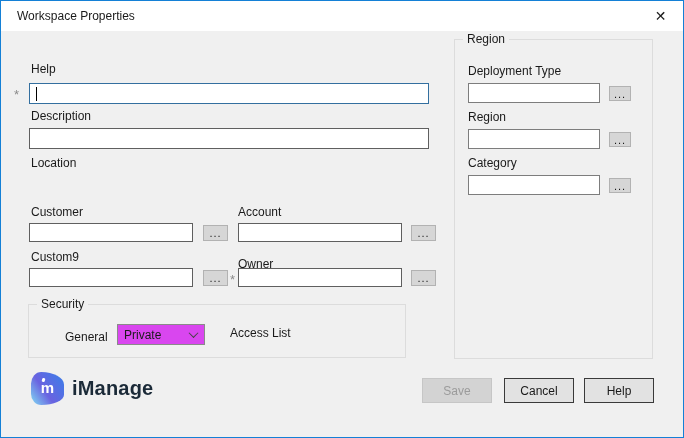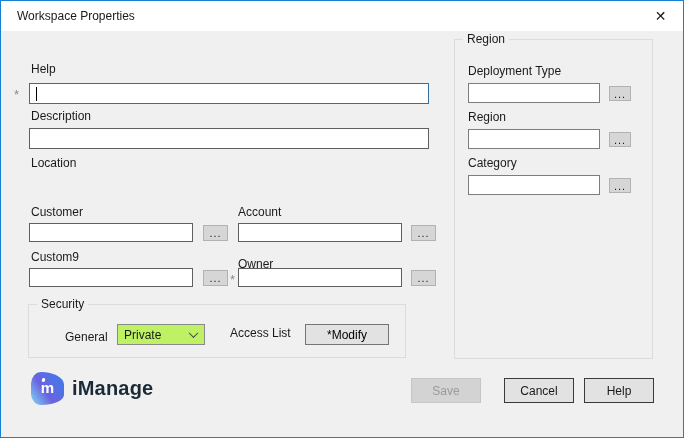--- a/index.html
+++ b/index.html
@@ -19,21 +19,21 @@
   .lbl { position:absolute; font-size:12px; color:#1a1a1a; white-space:nowrap; }
 
   .txt { position:absolute; background:#ffffff; border:1px solid #5f5f5f;
          font-family:"Liberation Sans", sans-serif; font-size:12px; padding:0 5px; outline:none; }
   .txt.focused { border:1px solid #336f9f; }
   .txt.thin { border-color:#7d7d7d; }
 
   .caret { position:absolute; left:6px; top:3px; width:1px; height:14px; background:#000; }
 
   .combo { position:absolute; display:flex; align-items:center; justify-content:space-between;
-           padding:0 7px 0 6px; background:#bef264; border:1px solid #8a8a8a; }
+           padding:0 7px 0 6px; background:#d946ef; border:1px solid #8a8a8a; }
   .combo.disabled { background:#cbcbcb; border-color:#b3b3b3; color:#8c8c8c; }
   .chev { width:7px; height:7px; border-right:1.5px solid #444; border-bottom:1.5px solid #444;
           transform:rotate(45deg) translate(-1px,-1px); }
   .combo.disabled .chev { border-color:#9a9a9a; }
 
   .browse { position:absolute; background:#d6d6d6; border:1px solid #b2b2b2;
             font-size:11px; letter-spacing:1px; line-height:10px; text-align:center;
             color:#1a1a1a; cursor:pointer; padding:0; }
 
   .groupbox { position:absolute; border:1px solid #dcdcdc; }
@@ -100,21 +100,20 @@
   <button class="browse" style="left:410px; top:269px; width:25px; height:16px;">...</button>
 
   <div class="groupbox" style="left:27px; top:303px; width:378px; height:54px;">
     <span class="legend">Security</span>
     <span class="lbl" style="left:36px; top:25px;">General</span>
     <div class="combo" style="left:88px; top:19px; width:88px; height:21px;">
       <span>Private</span>
       <span class="chev"></span>
     </div>
     <span class="lbl" style="left:201px; top:21px;">Access List</span>
-    <button class="security-btn" style="left:276px; top:19px; width:84px; height:21px;">*Modify</button>
   </div>
 
   <div class="groupbox" style="left:453px; top:38px; width:199px; height:320px;">
     <span class="legend">Region</span>
 
     <span class="lbl" style="left:13px; top:24px;">Deployment Type</span>
     <div class="txt thin" style="left:13px; top:43px; width:132px; height:20px;"></div>
     <button class="browse" style="left:154px; top:46px; width:22px; height:15px;">...</button>
 
     <span class="lbl" style="left:13px; top:70px;">Region</span>
@@ -128,17 +127,17 @@
 
   <div class="brand">
     <span class="brand-mark">
       <span class="blob"></span>
       <span class="blob-m">m</span>
       <span class="blob-dot"></span>
     </span>
     <span class="brand-name">iManage</span>
   </div>
 
-  <button class="btn disabled" style="left:410px; top:377px;">Save</button>
+  <button class="btn disabled" style="left:421px; top:377px;">Save</button>
   <button class="btn" style="left:583px; top:377px;">Help</button>
   <button class="btn" style="left:503px; top:377px;">Cancel</button>
 
 </div>
 
 </body></html>

